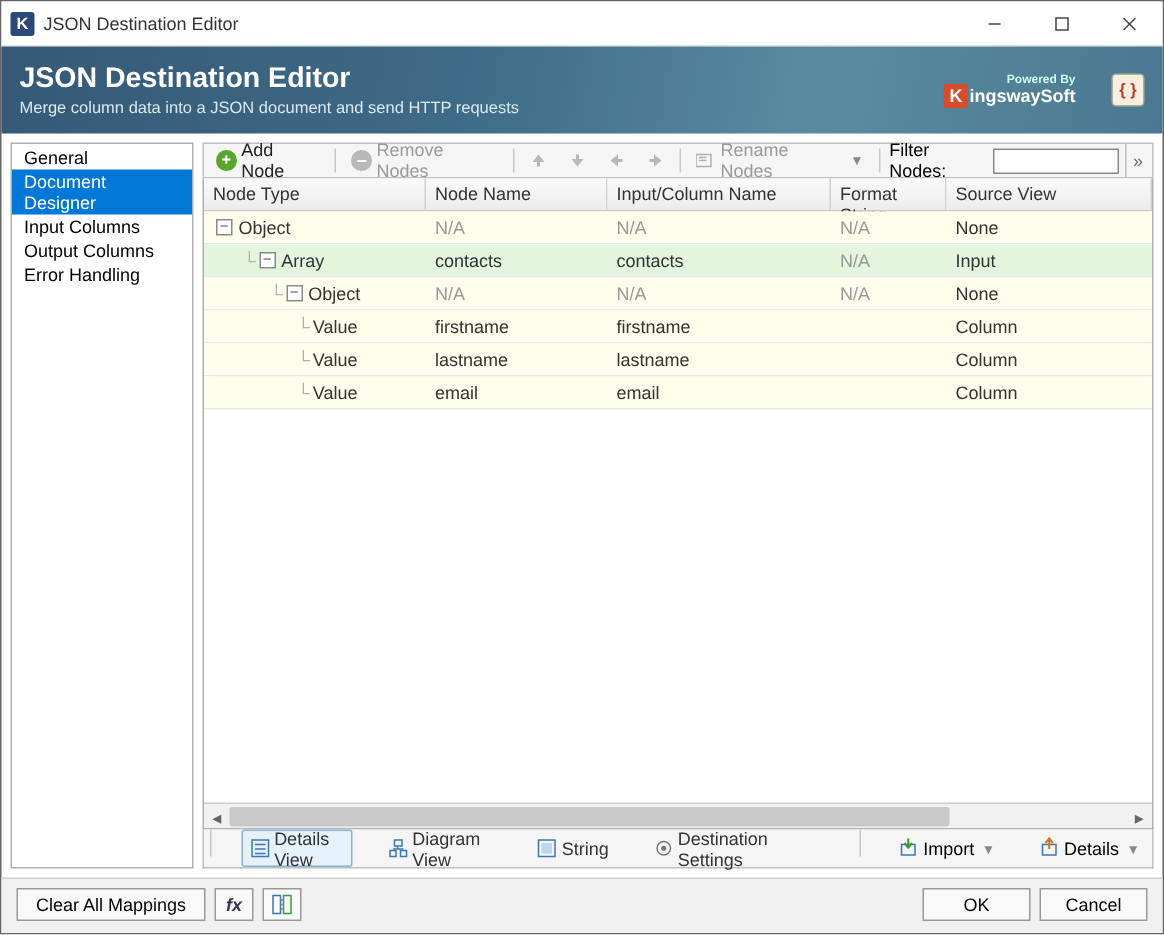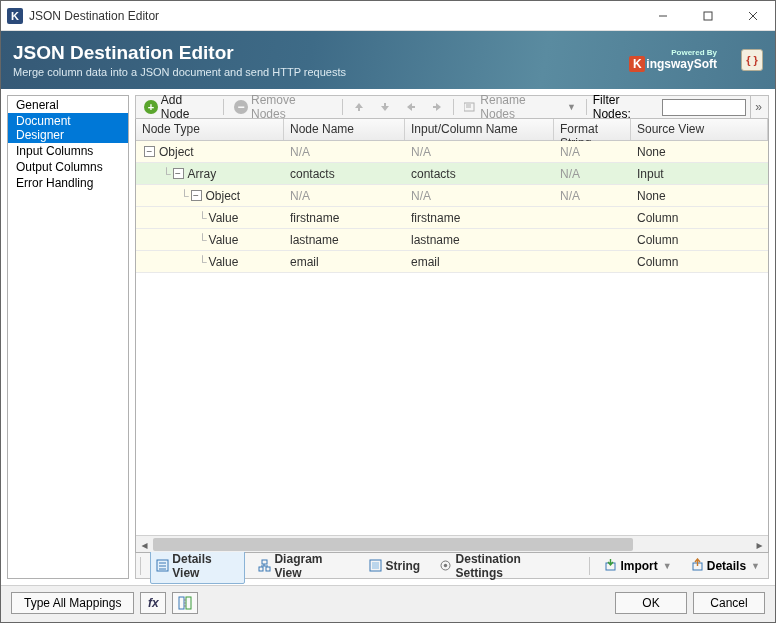--- a/index.html
+++ b/index.html
@@ -67,21 +67,21 @@
   .gc.col-type { display:flex; align-items:center;}
   .tree-toggle { width:11px; height:11px; border:1px solid #8a8a8a; background:#fff; display:flex; align-items:center; justify-content:center; font-size:10px; line-height:1; margin-right:4px; cursor:pointer; color:#555;}
   .tree-line { color:#b0b0b0; display:inline-block;}
 
   .hscroll { height:17px; background:#f1f1f1; border-top:1px solid #d0d0d0; position:relative;}
   .hscroll .thumb { position:absolute; left:17px; top:2px; height:13px; width:480px; background:#c8c8c8; border-radius:2px;}
   .hscroll .arrow { position:absolute; top:0; width:17px; height:17px; display:flex; align-items:center; justify-content:center; color:#666; cursor:pointer;}
   .hscroll .arrow.l{left:0;} .hscroll .arrow.r{right:0;}
 
   
-  .viewtabs { display:flex; align-items:center; border:1px solid #c0c0c0; border-top:none; background:#f5f5f5; height:26px; padding:0 2px; gap:7px;font-weight:bold;}
+  .viewtabs { display:flex; border:1px solid #c0c0c0; border-top:none; background:#f5f5f5; height:26px; padding:0 2px; gap:18px;}
   .vtab { display:flex; align-items:center; gap:3px; padding:3px 5px; cursor:pointer; border:1px solid transparent; border-radius:2px; color:#333;}
   .vtab.selected { background:#e5f1fb; border-color:#8ab3d6;}
   .vtab .vic { width:14px; height:14px; display:flex; align-items:center; justify-content:center;}
   .viewtabs .sep{width:1px;height:18px;background:#c8c8c8;margin:0 2px;}
   .viewtabs-spacer{flex:1;}
   .import-export{display:flex; align-items:center; gap:3px; padding:3px 5px; cursor:pointer; border:1px solid transparent; border-radius:2px;}
 
   
   .footer { display:flex; align-items:center; padding:6px 10px 8px; gap:6px; border-top:1px solid #d0d0d0; background:#f0f0f0;}
   .btn { border:1px solid #999; background:#f9f9f9; padding:3px 12px; cursor:pointer; min-width:62px; text-align:center;}
@@ -352,21 +352,21 @@
               </svg></span>
           <span>Details</span>
           <span class="tdrop">▼</span>
         </div>
       </div>
 
     </div>
   </div>
 
   <div class="footer">
-    <button class="btn">Type All Mappings</button>
+    <button class="btn">Clear All Mappings</button>
     <div class="iconbtn">fx</div>
     <div class="iconbtn" style="font-style:normal;">
         <svg width="14" height="14">
           <rect x="1" y="1" width="5" height="12" fill="none" stroke="#3a78b5"></rect>
           <rect x="8" y="1" width="5" height="12" fill="none" stroke="#3a9b3a"></rect>
           <line x1="6" y1="4" x2="8" y2="4" stroke="#888"></line>
           <line x1="6" y1="7" x2="8" y2="7" stroke="#888"></line>
           <line x1="6" y1="10" x2="8" y2="10" stroke="#888"></line>
         </svg>
       </div>

